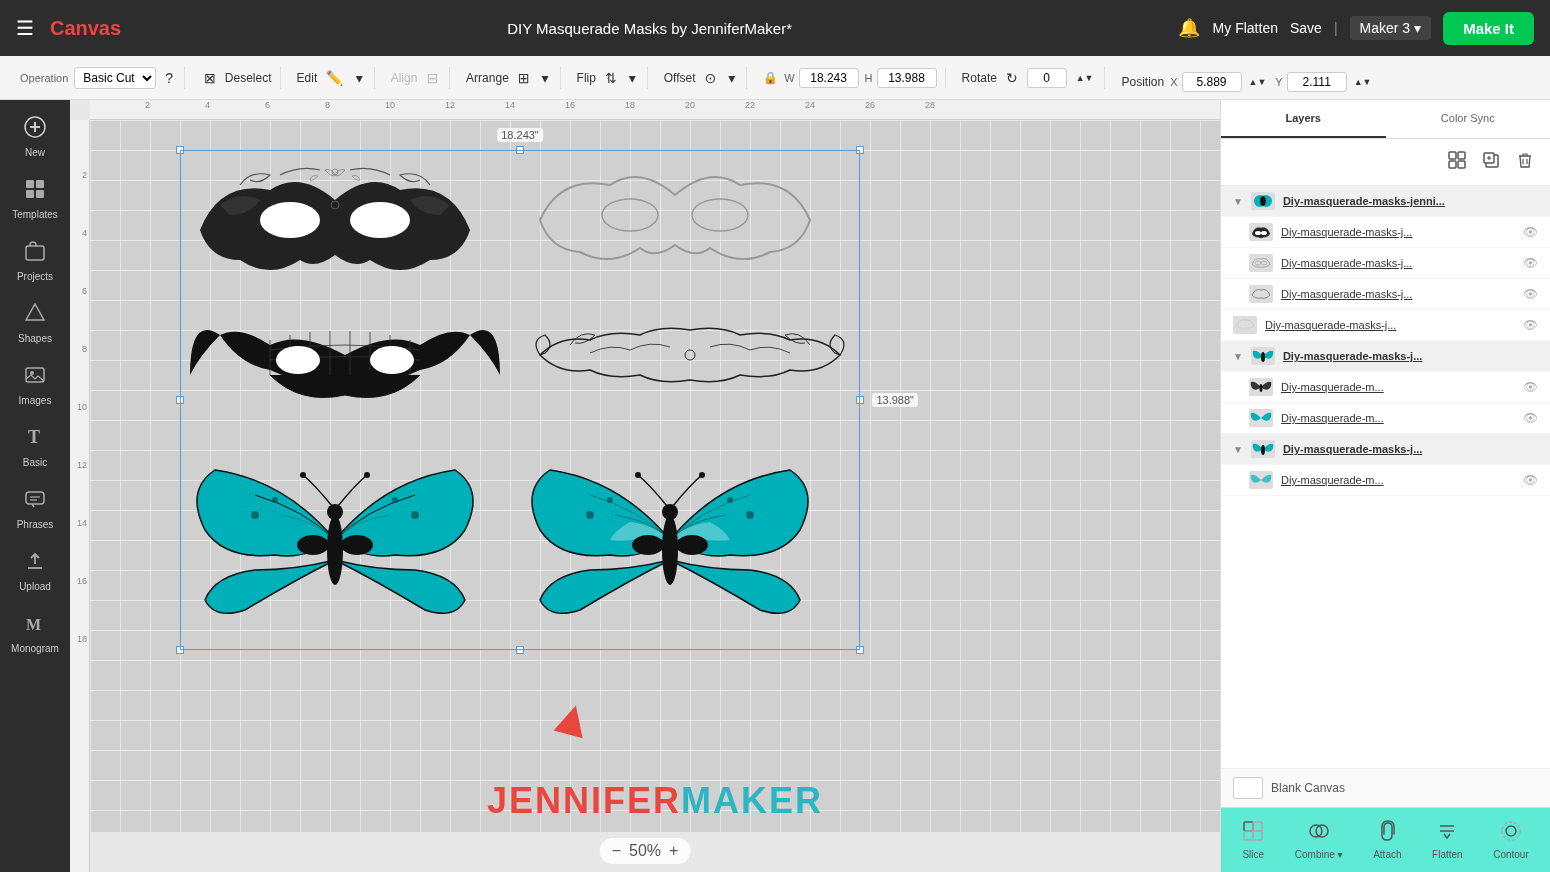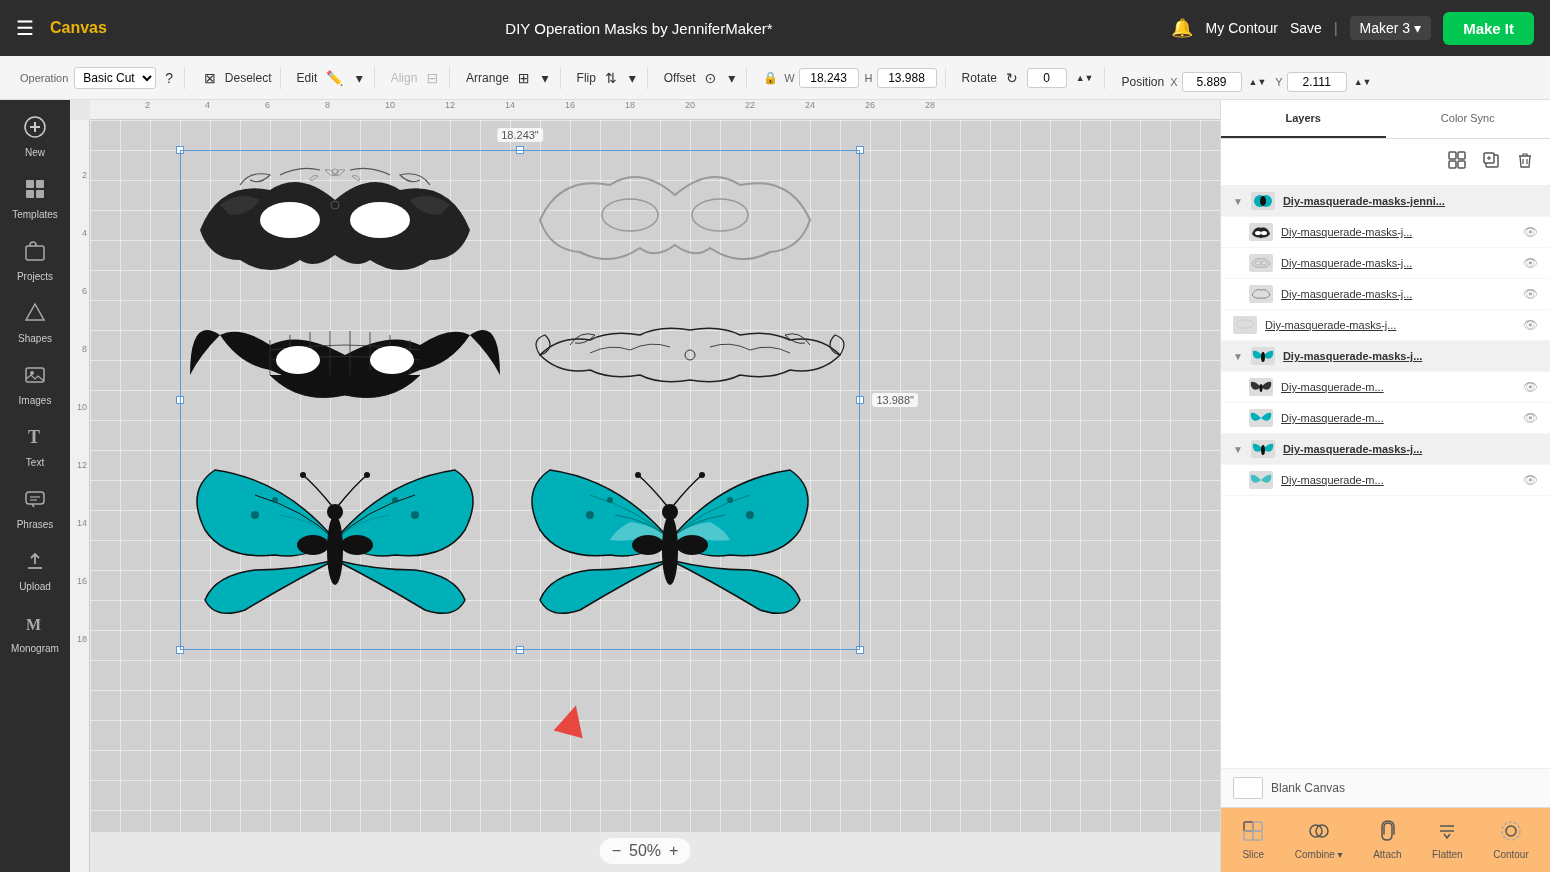--- a/index.html
+++ b/index.html
@@ -5,21 +5,21 @@
     * { box-sizing: border-box; margin: 0; padding: 0; }
     body { font-family: -apple-system, BlinkMacSystemFont, 'Segoe UI', sans-serif; background: #1e1e1e; color: #333; overflow: hidden; width: 1550px; height: 872px; }
 
     
     #topbar {
       display: flex; align-items: center;
       background: #2d2d2d; height: 56px;
       padding: 0 16px; gap: 16px; z-index: 100; position: relative;
     }
     #topbar .hamburger { color: #fff; font-size: 20px; cursor: pointer; }
-    #topbar .canvas-label { color: #eab308; font-size: 16px; font-weight: 600; }
+    #topbar .canvas-label { color: #ef4444; font-size: 20px; font-weight: 600; }
     #topbar .title { color: #fff; font-size: 15px; flex: 1; text-align: center; }
     #topbar .right-controls { display: flex; align-items: center; gap: 12px; color: #fff; font-size: 14px; }
     #topbar .bell { font-size: 18px; cursor: pointer; }
     #topbar .my-projects { cursor: pointer; }
     #topbar .save-btn { cursor: pointer; }
     #topbar .divider { color: #888; }
     #topbar .maker-select { display: flex; align-items: center; gap: 4px; cursor: pointer; background: rgba(255,255,255,0.1); padding: 4px 10px; border-radius: 4px; }
     #topbar .make-it-btn { background: #00c853; color: #fff; font-weight: 700; border: none; border-radius: 6px; padding: 8px 20px; font-size: 15px; cursor: pointer; }
 
     
@@ -152,21 +152,21 @@
     #blank-canvas-bar {
       display: flex; align-items: center; padding: 8px 12px; gap: 8px;
       border-top: 1px solid #eee; background: #fafafa;
     }
     .blank-canvas-thumb { width: 30px; height: 22px; background: #fff; border: 1px solid #ccc; border-radius: 2px; }
     .blank-canvas-label { font-size: 12px; color: #555; }
 
     
     #layers-actions {
       display: flex; align-items: center; justify-content: space-around;
-      padding: 8px 6px; border-top: 1px solid #ddd; background: #fdba74;
+      padding: 8px 6px; border-top: 1px solid #ddd; background: #5eead4;
     }
     .action-btn {
       display: flex; flex-direction: column; align-items: center; gap: 2px;
       font-size: 10px; color: #555; cursor: pointer; padding: 4px 6px;
       border-radius: 4px;
     }
     .action-btn .ab-icon { font-size: 18px; }
     .action-btn.has-sub { position: relative; }
     .ruler-tick-v { position: absolute; right: 0; font-size: 9px; color: #888; text-align: right; padding-right: 2px; }
 
@@ -188,24 +188,24 @@
     }
 
     .ruler-num { display: inline-block; position: absolute; }
   </style>
 </head>
 <body>
 
 <div id="topbar">
   <span class="hamburger">☰</span>
   <span class="canvas-label">Canvas</span>
-  <span class="title">DIY Operation Masks by JenniferMaker*</span>
+  <span class="title">DIY Masquerade Masks by JenniferMaker*</span>
   <div class="right-controls">
     <span class="bell">🔔</span>
-    <span class="my-projects">My Contour</span>
+    <span class="my-projects">My Flatten</span>
     <span class="save-btn">Save</span>
     <span class="divider">|</span>
     <div class="maker-select">
       <span>Maker 3</span>
       <span>▾</span>
     </div>
     <button class="make-it-btn">Make It</button>
   </div>
 </div>
 
@@ -327,21 +327,21 @@
           </svg>
       </div>
       <span class="si-label">Images</span>
     </div>
     <div class="sidebar-item">
       <div class="si-icon">
         <svg width="22" height="22" viewBox="0 0 22 22">
             <text x="4" y="17" font-size="18" font-weight="bold" fill="#aaa" font-family="serif">T</text>
           </svg>
       </div>
-      <span class="si-label">Text</span>
+      <span class="si-label">Basic</span>
     </div>
     <div class="sidebar-item">
       <div class="si-icon">
         <svg width="22" height="22" viewBox="0 0 22 22">
             <rect x="2" y="4" width="18" height="12" rx="3" fill="none" stroke="#aaa" stroke-width="1.5"></rect>
             <path d="M8 16l2 3" stroke="#aaa" stroke-width="1.5"></path>
             <line x1="6" y1="9" x2="16" y2="9" stroke="#aaa" stroke-width="1.2"></line>
             <line x1="6" y1="12" x2="13" y2="12" stroke="#aaa" stroke-width="1.2"></line>
           </svg>
       </div>
@@ -572,20 +572,23 @@
             <ellipse cx="177" cy="85" rx="16" ry="10" fill="#111"></ellipse>
 
             <circle cx="75" cy="55" r="4" fill="#004d50" opacity="0.7"></circle>
             <circle cx="95" cy="40" r="3" fill="#004d50" opacity="0.7"></circle>
             <circle cx="235" cy="55" r="4" fill="#004d50" opacity="0.7"></circle>
             <circle cx="215" cy="40" r="3" fill="#004d50" opacity="0.7"></circle>
           </svg>
         </div>
       </div>
 
+      <div id="jennifermaker-text">
+        <span id="jm-jennifer">JENNIFER</span><span id="jm-maker">MAKER</span>
+      </div>
     </div>
 
     <div id="canvas-zoom">
       <span>−</span>
       <span>50%</span>
       <span>+</span>
     </div>
   </div>
 
   <div id="right-panel">

